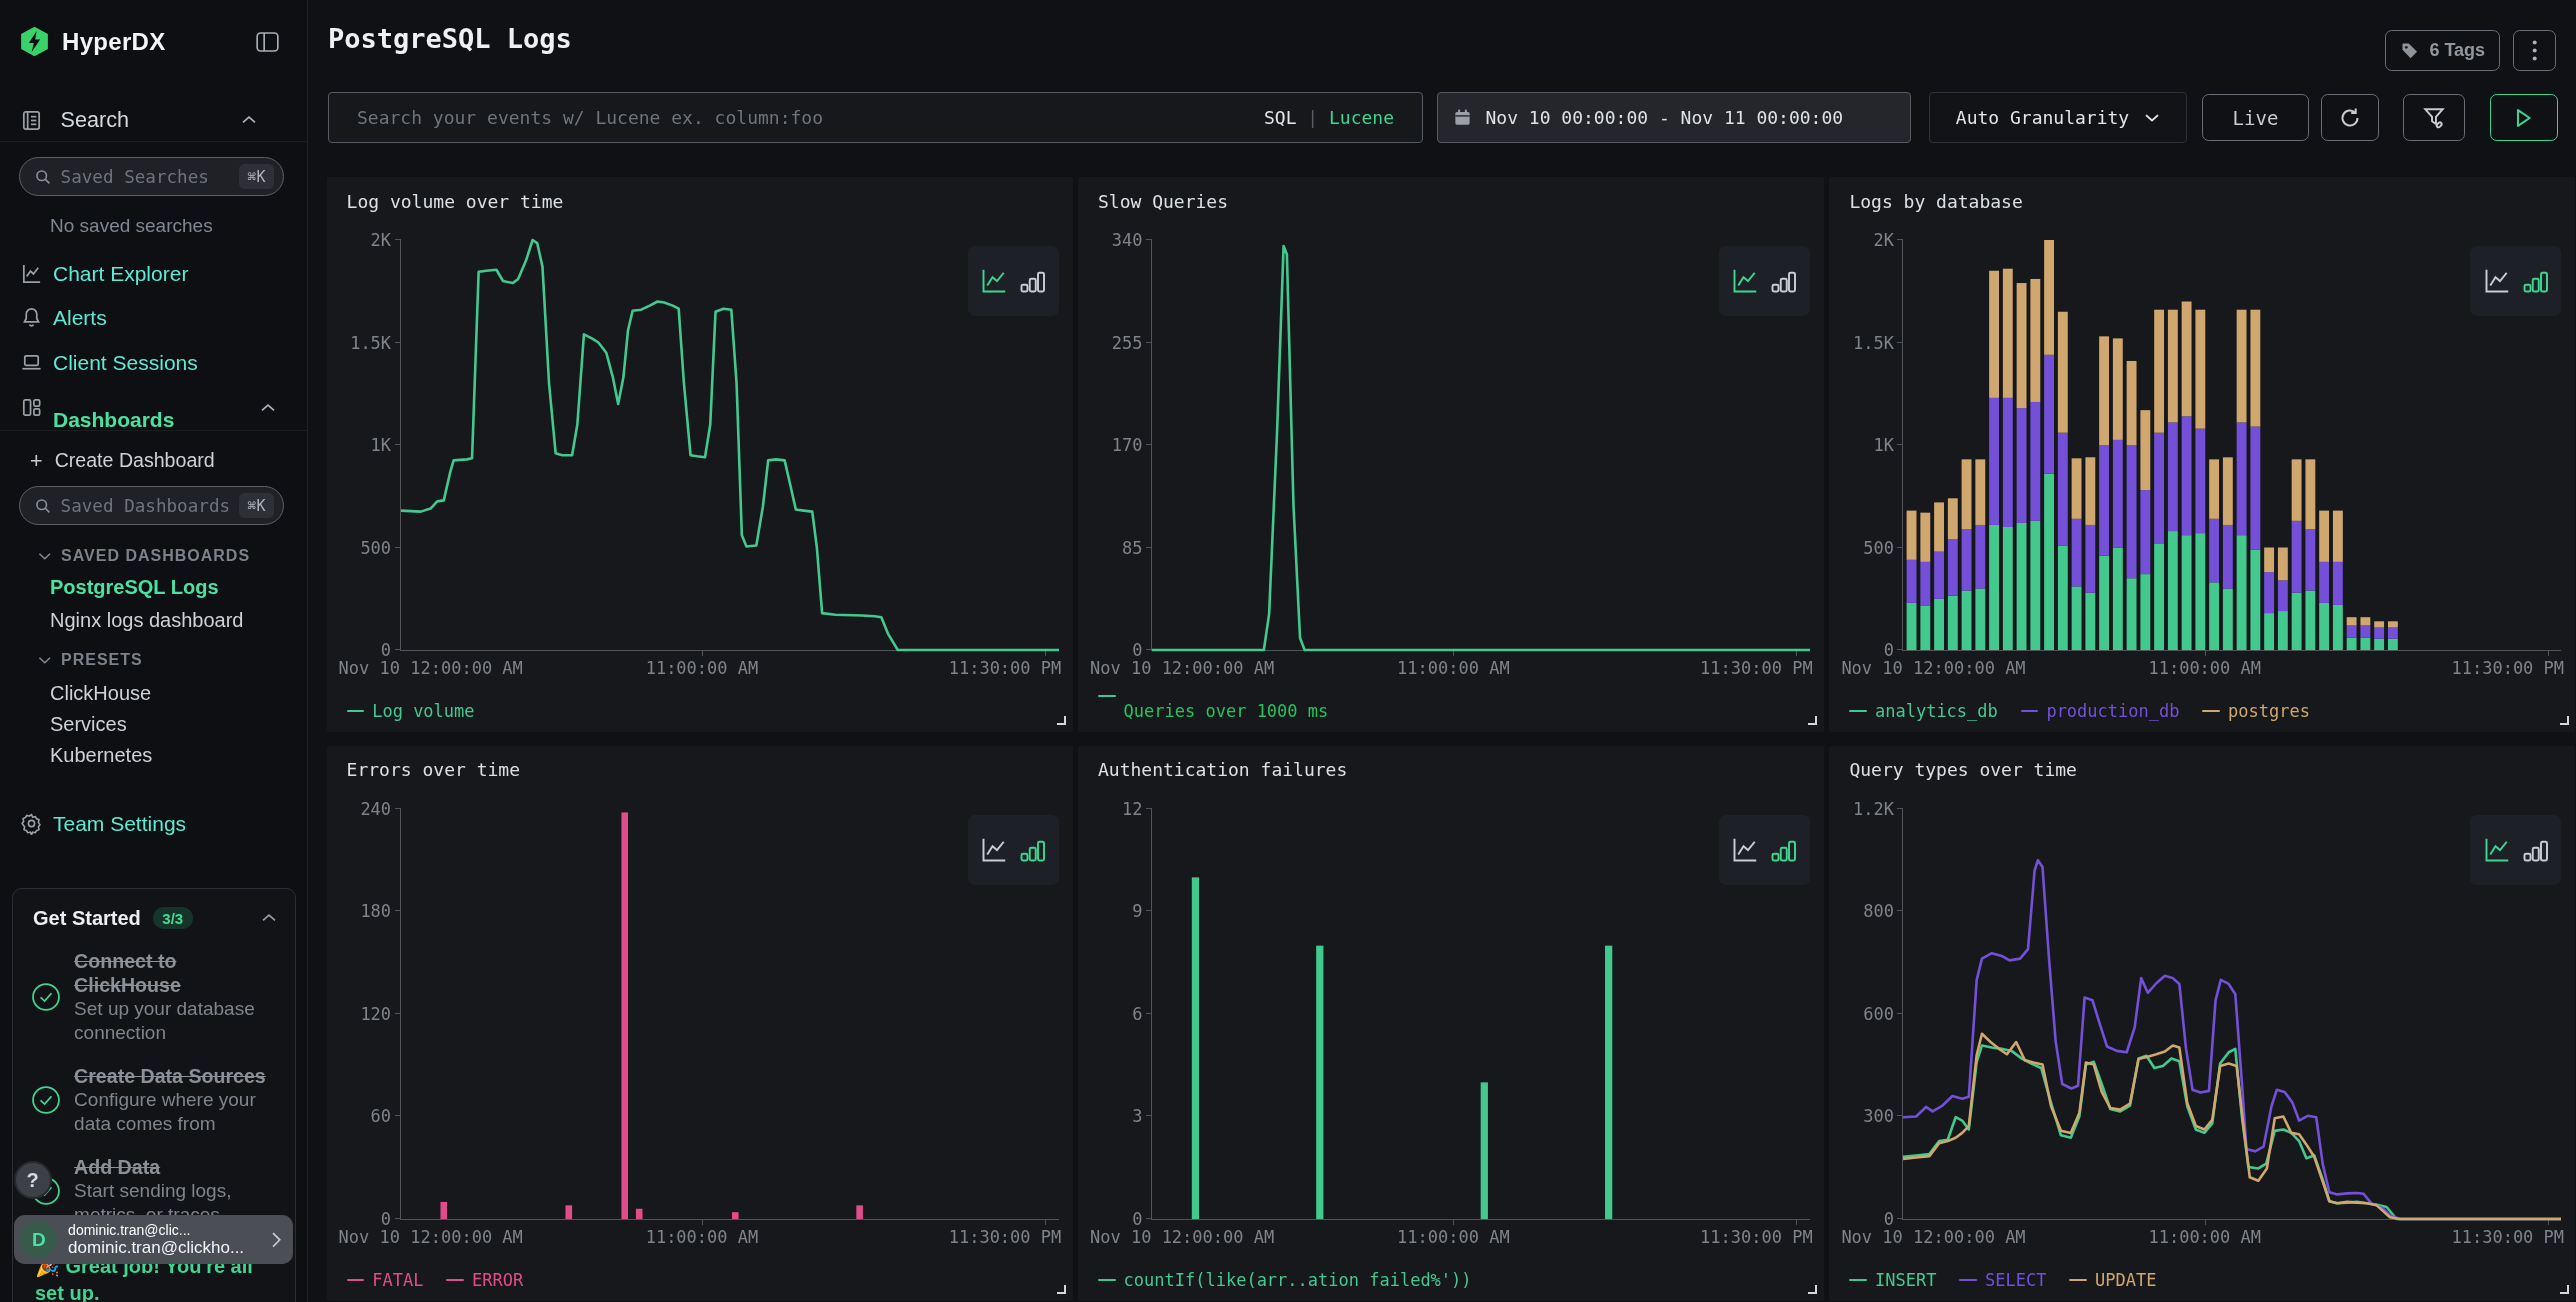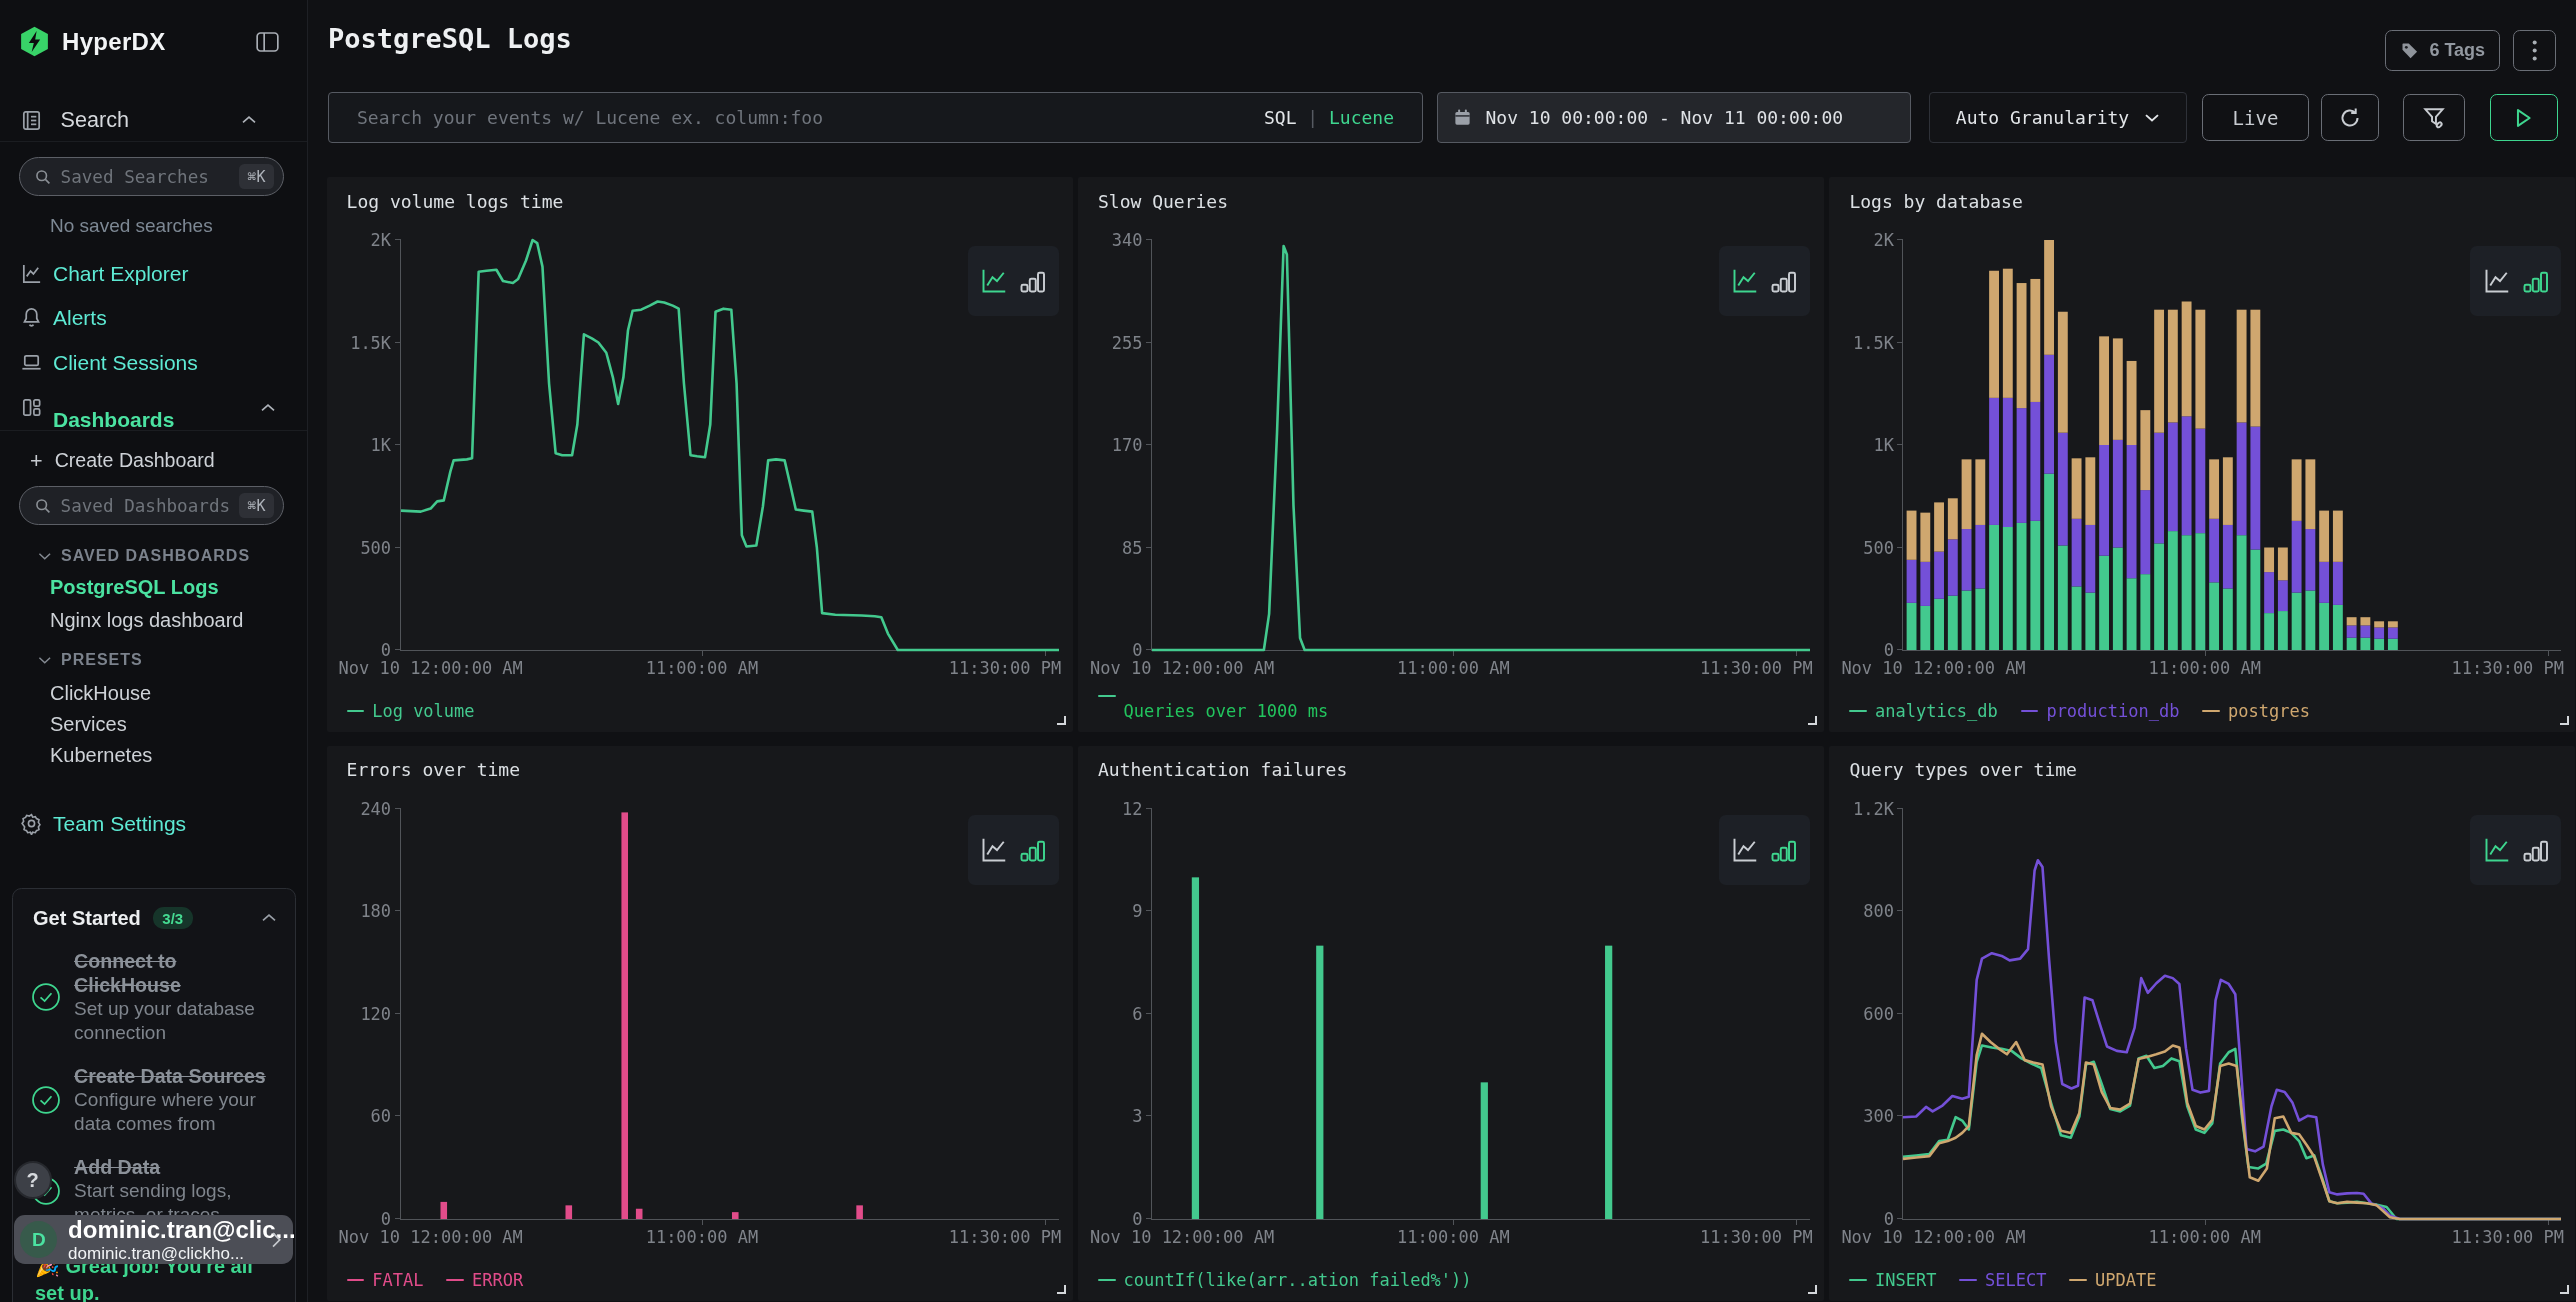--- a/index.html
+++ b/index.html
@@ -42,21 +42,21 @@
   .gs-head .sb-chev { position:static; margin-left:auto; }
   .gs-item { display:flex; align-items:center; gap:13.5px; padding:0 16px 0 17.6px; margin-top:19px; }
   .gs-check { flex:0 0 30px; width:30px; height:30px; }
   .gs-item-title { font-size:19.6px; font-weight:bold; color:#8b9199; text-decoration:line-through; line-height:24px; }
   .gs-item-desc { font-size:19px; color:#7f858d; line-height:24px; }
   .celebration { position:absolute; left:35px; top:1253px; width:223px; font-size:20px; font-weight:bold; color:#3ed68f; line-height:27px; z-index:2; }
   .help-fab { position:absolute; left:13.5px; top:1161px; width:38px; height:38px; border-radius:50%; background:#3d4047; border:2px solid #26282d; color:#d6d9dd; font-size:20px; font-weight:bold; display:flex; align-items:center; justify-content:center; z-index:6; cursor:pointer; }
   .user-pill { position:absolute; left:13.5px; top:1215px; width:279px; height:49px; background:#4c4e56; border-radius:10.8px; display:flex; align-items:center; padding:0 10.8px 0 6.8px; z-index:5; cursor:pointer; }
   .avatar { width:37px; height:37px; border-radius:50%; background:#375a4b; color:#4be2a1; font-size:19px; font-weight:bold; display:flex; align-items:center; justify-content:center; }
   .user-texts { margin-left:10.8px; flex:1; min-width:0; }
-  .user-name { font-size:24px; font-weight:bold; color:#ffffff; white-space:nowrap; }
+  .user-name { font-size:14px; font-weight:normal; color:#ffffff; white-space:nowrap; }
   .user-email { font-size:17px; color:#f2f4f6; white-space:nowrap; }
 
   
   .main { position:absolute; left:309px; top:0; right:0; bottom:0; }
   .page-title { position:absolute; left:19px; top:23px; font-size:27px; color:#eef0f2; }
   .tags-btn { position:absolute; right:76px; top:30px; width:115px; height:41px; border:1.4px solid #6a6e76; border-radius:6.8px; display:flex; align-items:center; justify-content:center; gap:9.5px; color:#9298a0; font-size:18px; font-weight:bold; cursor:pointer; }
   .dots-btn { position:absolute; right:19.6px; top:30px; width:43px; height:41px; border:1.4px solid #6a6e76; border-radius:6.8px; display:flex; align-items:center; justify-content:center; cursor:pointer; }
 
   .controls { position:absolute; left:0; top:92px; width:100%; height:51px; }
   .main-search { position:absolute; left:19px; width:1095px; height:51px; background:#16181c; border:1.4px solid #565a62; border-radius:4px; display:flex; align-items:center; padding:0 28px; }
@@ -337,21 +337,21 @@
     </div>
     <div class="ctl-btn play-btn">
       <svg width="17.6" height="20" viewBox="0 0 20 24" fill="none" stroke="#3ed68f" stroke-width="2.4" stroke-linejoin="round">
           <polygon points="3,2.5 17,12 3,21.5"></polygon>
         </svg>
     </div>
   </div>
 
   <div class="grid">
     <section class="panel">
-      <h3 class="p-title">Log volume logs time</h3>
+      <h3 class="p-title">Log volume over time</h3>
       <div class="toggle">
         <svg class="t-line on" viewBox="0 0 40 40">
             <path d="M6 5v29h29"></path>
             <polyline points="11 26 18 15 24 20 33 9"></polyline>
           </svg>
         <svg class="t-bar off" viewBox="0 0 40 40">
             <rect x="6" y="25" width="8" height="9" rx="2"></rect>
             <rect x="17" y="17" width="8" height="17" rx="2"></rect>
             <rect x="28" y="9" width="8" height="25" rx="2"></rect>
           </svg>

